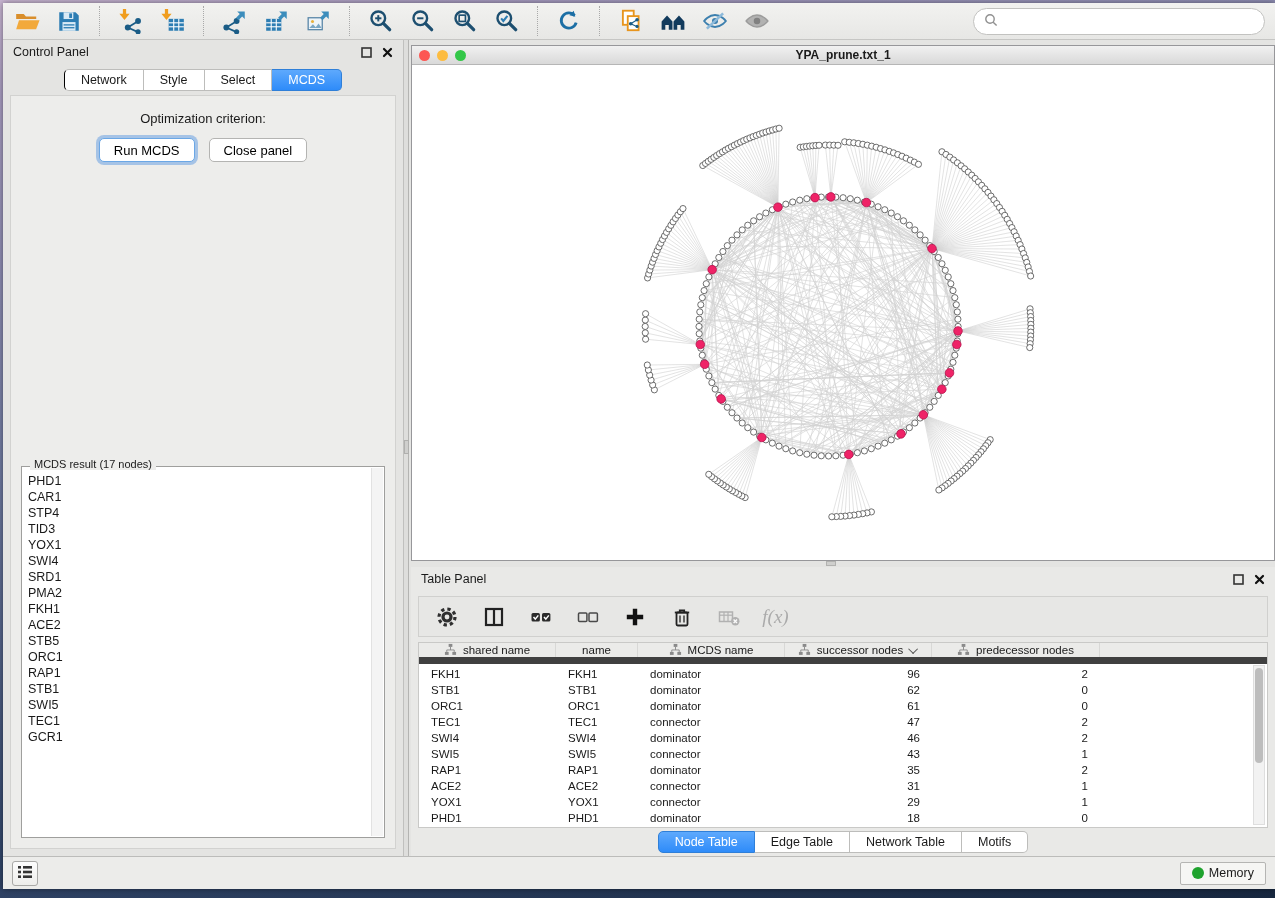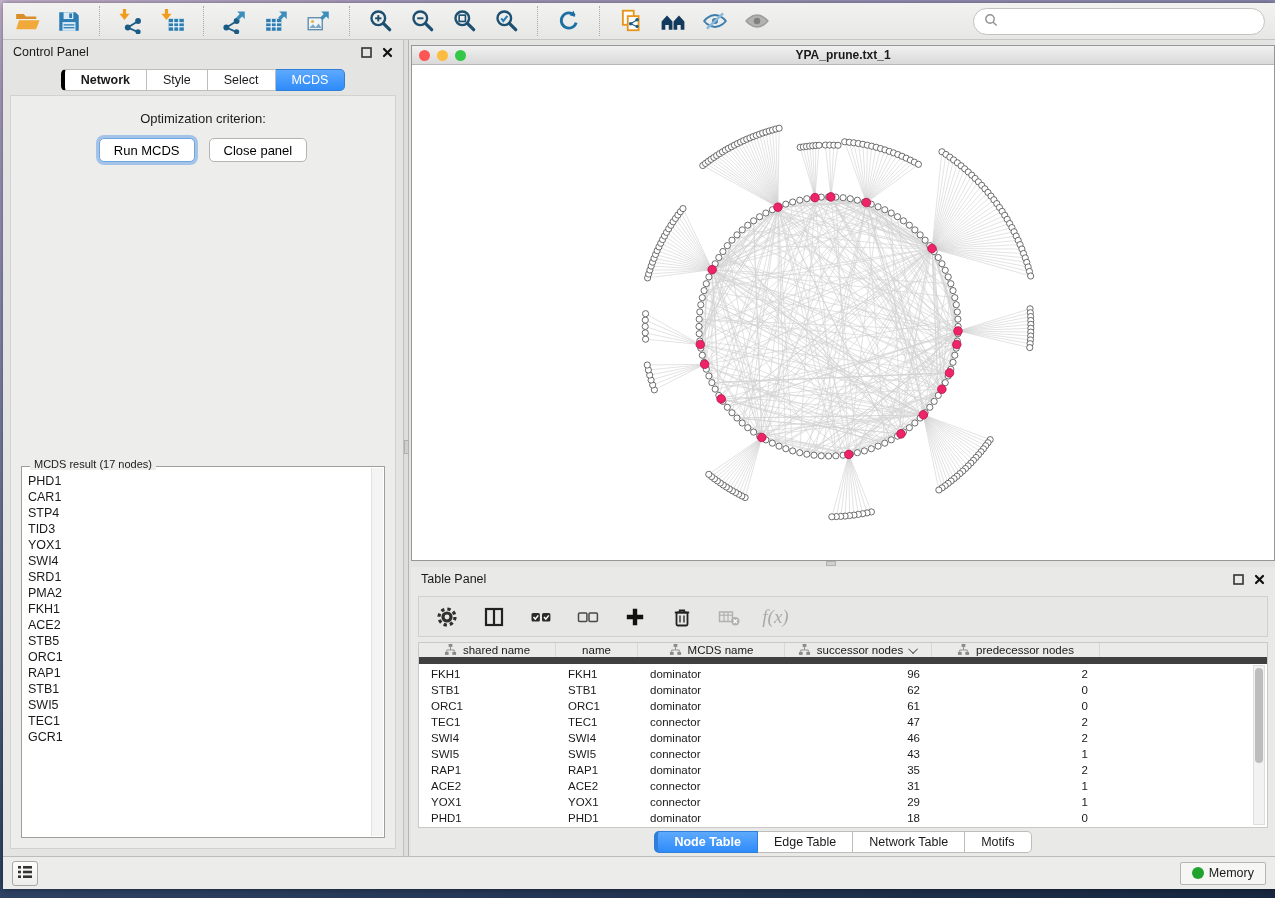--- a/index.html
+++ b/index.html
@@ -27,21 +27,21 @@
 
   
   .control-panel { width:400px; flex:0 0 400px; display:flex; flex-direction:column; background:#e4e4e2; min-height:0;}
   .panel-header { height:24px; flex:0 0 24px; display:flex; align-items:center; padding:0 10px; font-size:12.5px; }
   .panel-header .ph-title { flex:1; }
   .ph-icons { display:flex; gap:10px; align-items:center; }
   .ph-icons span { display:flex; cursor:default; }
   .ctabs { display:flex; justify-content:center; margin:5px 0 4px; }
   .tab { height:22px; padding:0 16px; display:flex; align-items:center; background:#fff;
     border:1px solid #bdbdbb; border-left:none; font-size:12.5px; cursor:default; }
-  .tab:first-child { border-left:4px solid #000000; border-radius:5px 0 0 5px;font-weight:bold; }
+  .tab:first-child { border-left:1px solid #000000; border-radius:5px 0 0 5px; }
   .tab:last-child { border-radius:0 5px 5px 0; }
   .tab.active { background:linear-gradient(#5ea9fd,#2e8bf9); border-color:#2f7fd8; color:#fff; }
   .cp-body { flex:1; margin:0 7px 7px; background:#ededeb; border:1px solid #d2d2d0;
     display:flex; flex-direction:column; align-items:center; min-height:0; }
   .opt-label { margin-top:15px; font-size:13px; }
   .dropdown { margin-top:7px; width:316px; height:25px; background:#fff; border:1px solid #aeaeac;
     border-radius:5px; display:flex; align-items:center; cursor:default; box-shadow:0 1px 1px rgba(0,0,0,.08);}
   .dropdown .dd-label { flex:1; padding:0 10px; font-size:13px; white-space:nowrap; }
   .dd-stepper { width:19px; height:21px; margin-right:2px; border-radius:4px;
     background:linear-gradient(#7cb6fd,#3a8cf8); display:flex; flex-direction:column;

